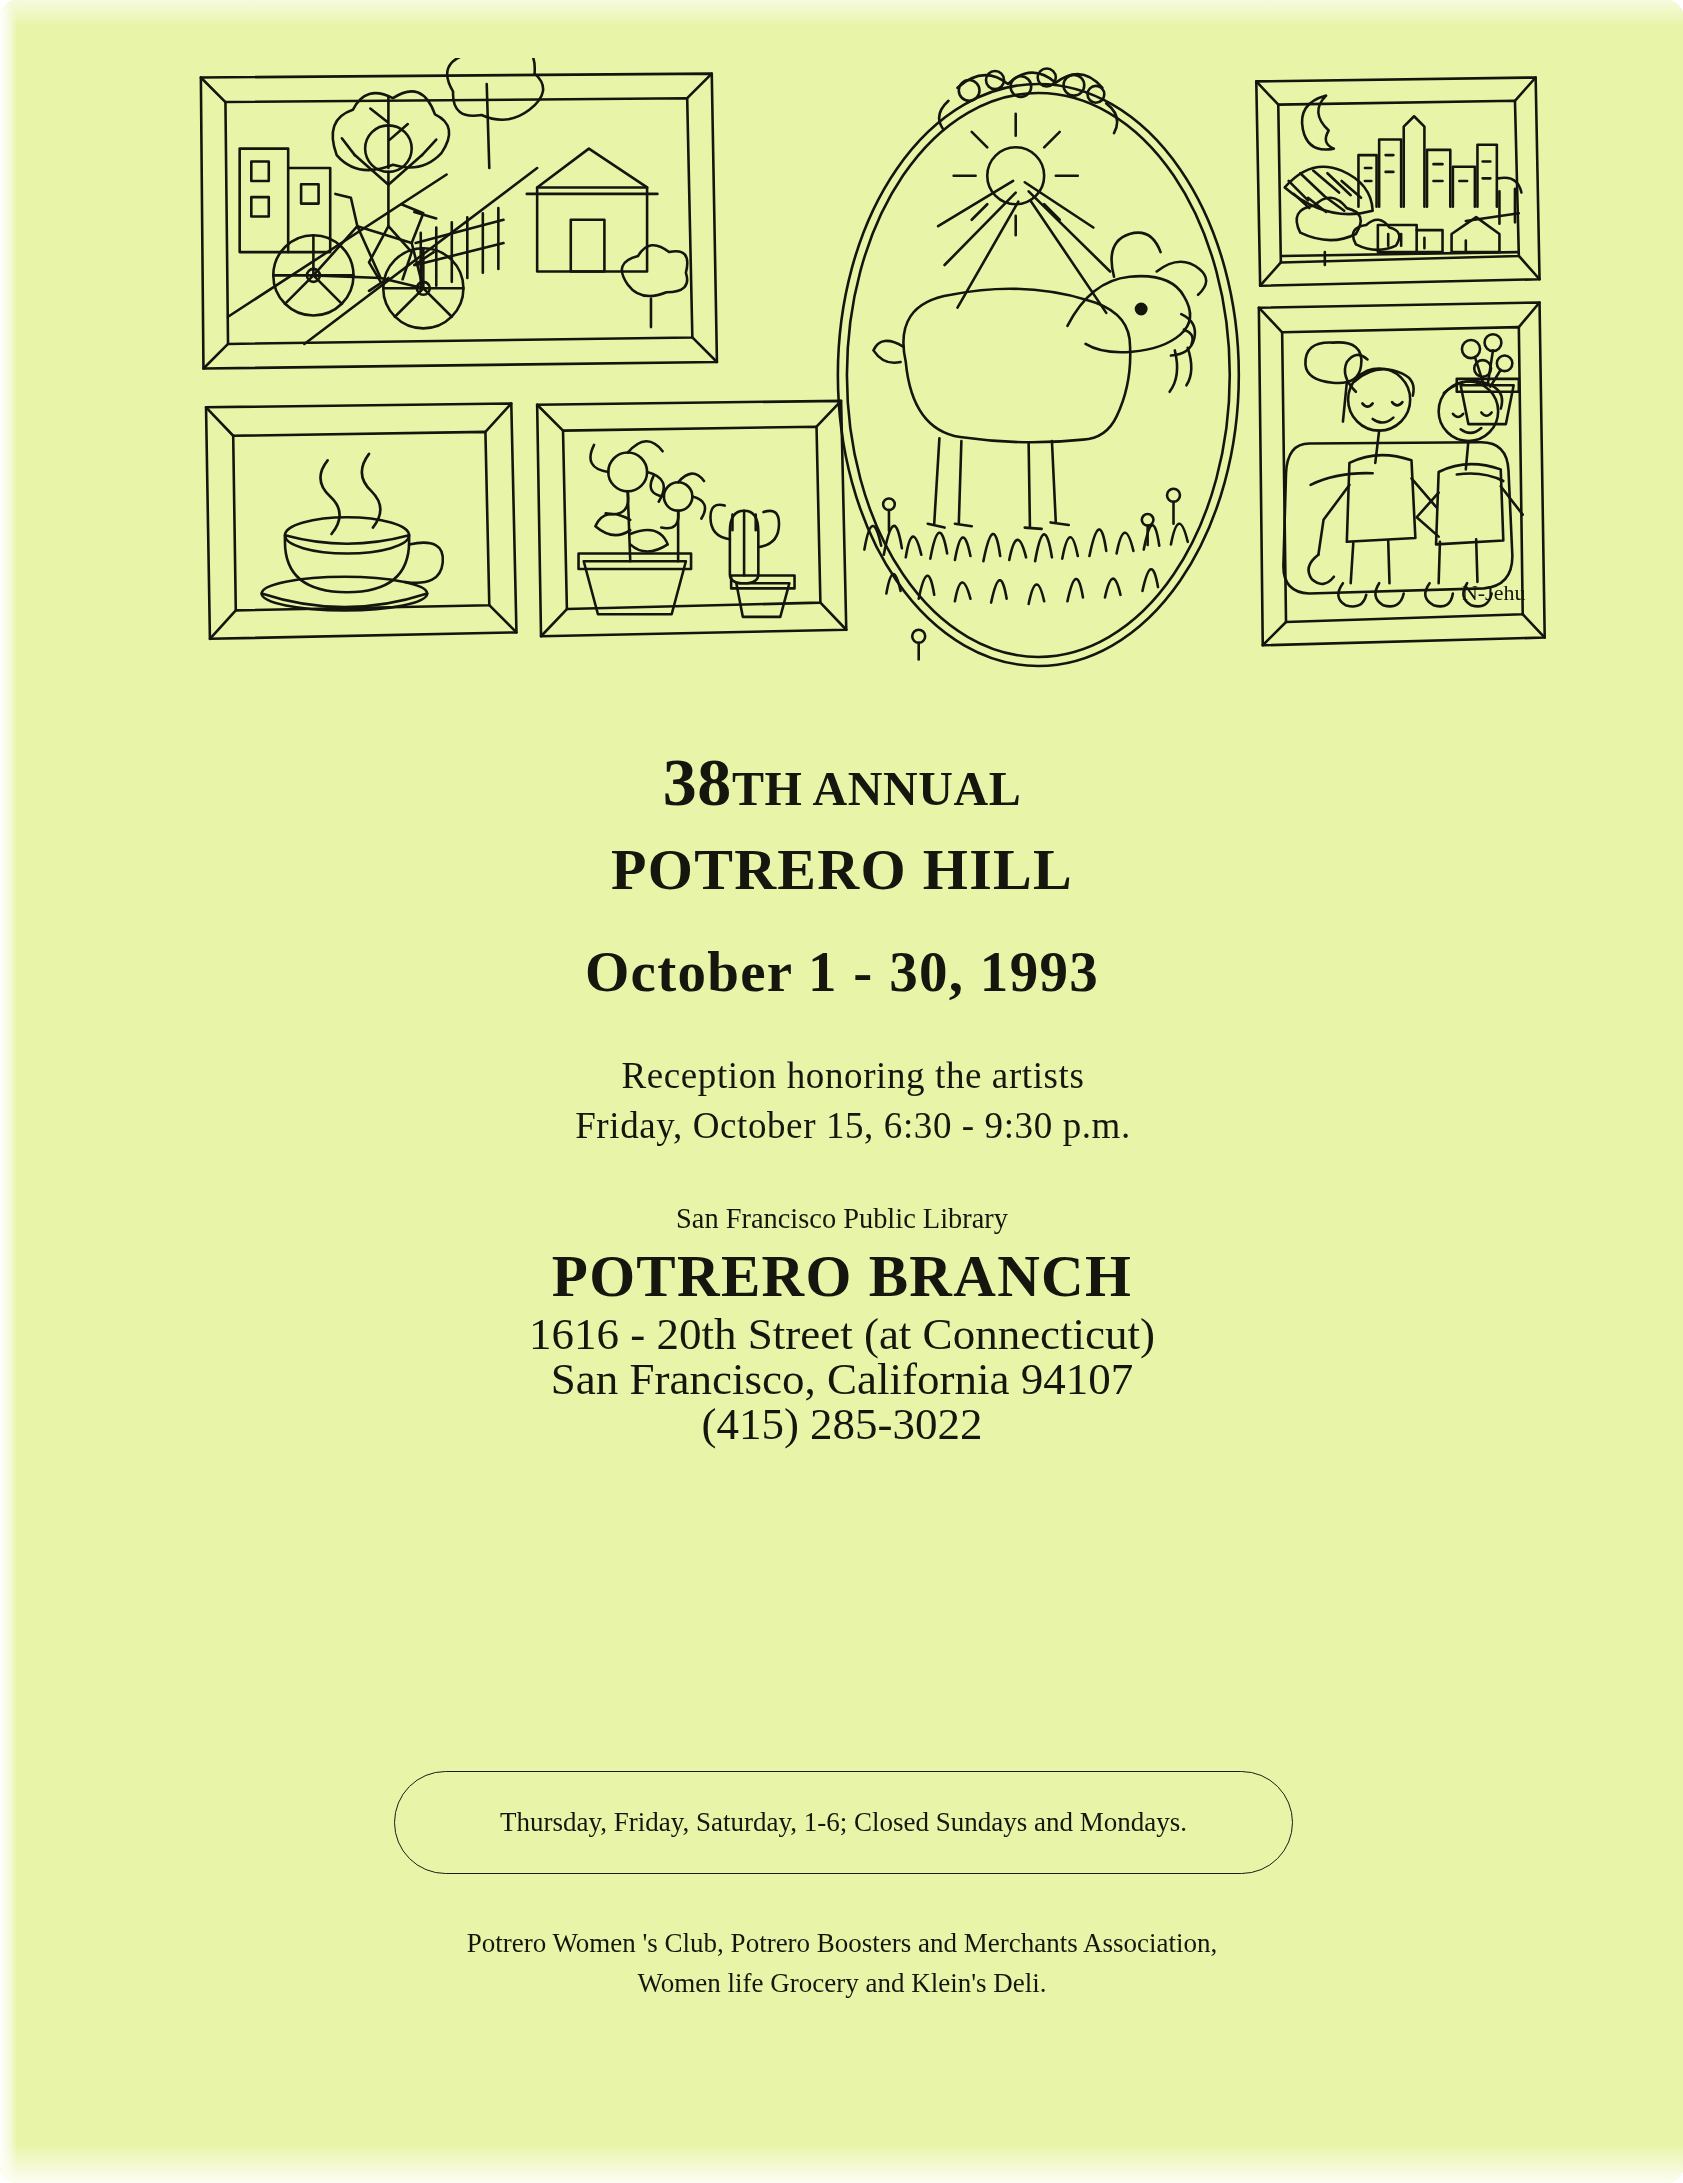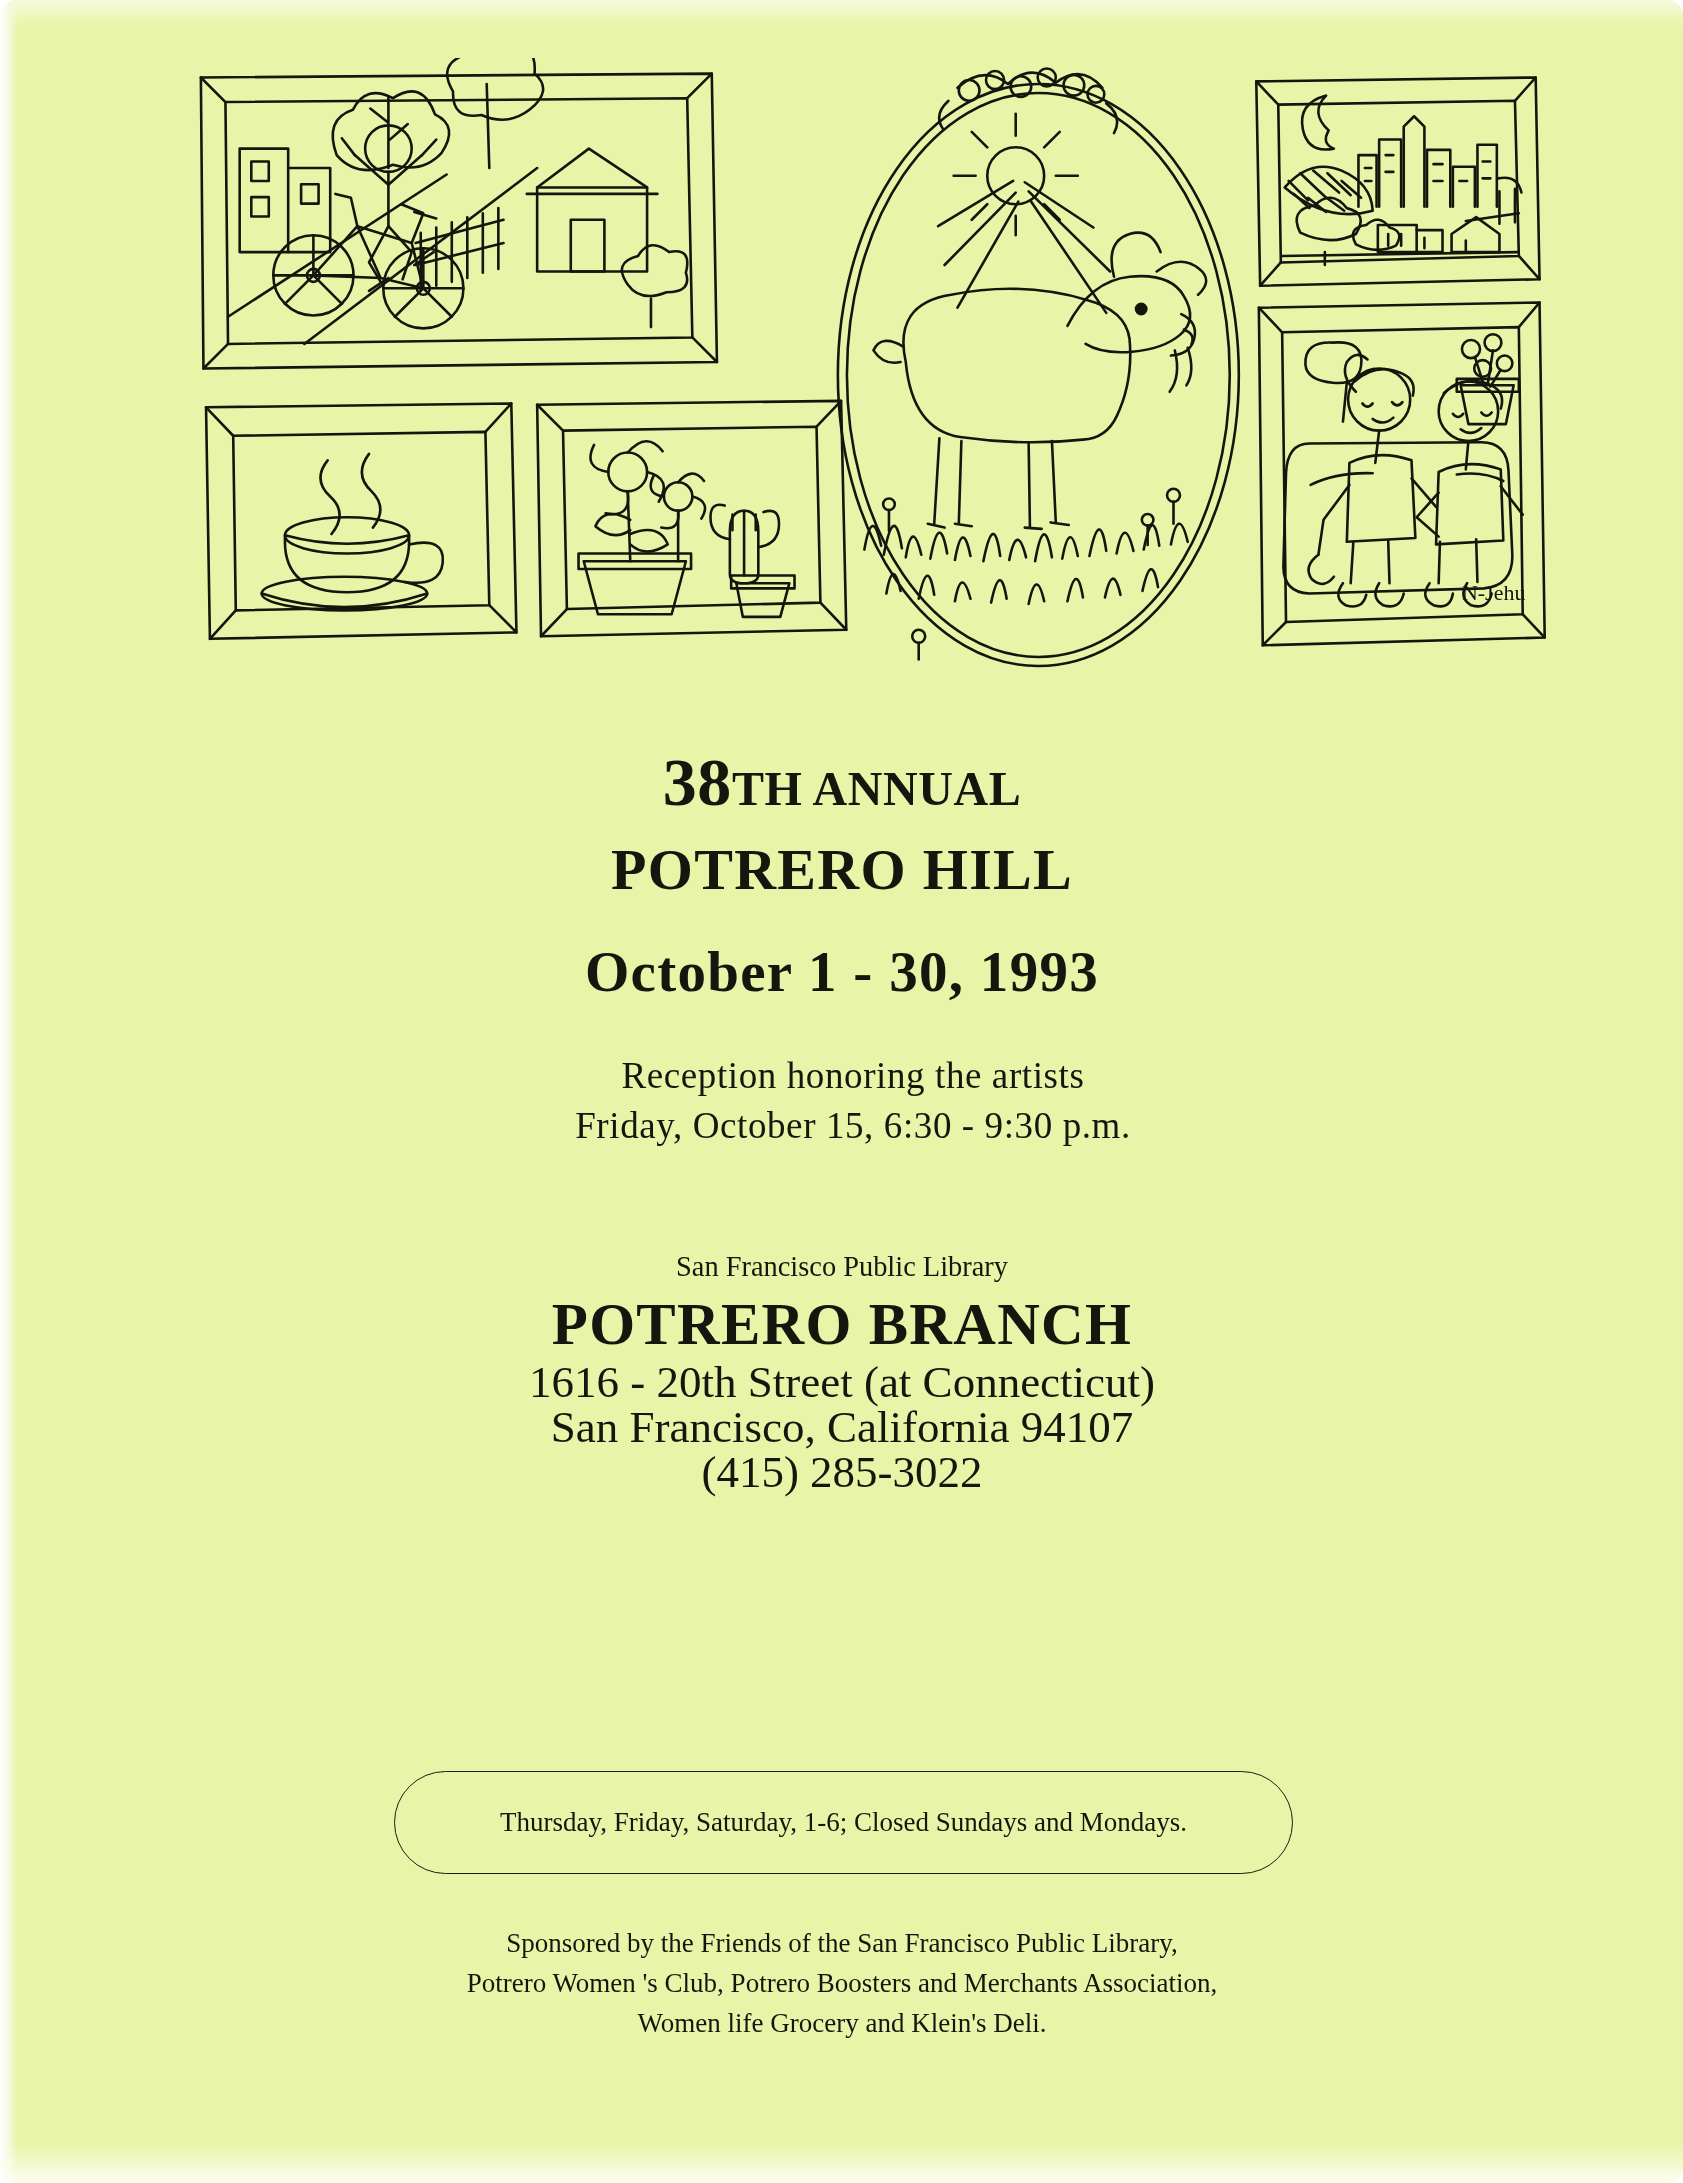--- a/index.html
+++ b/index.html
@@ -94,21 +94,21 @@
     padding-left: 22px;
   }
   .reception div {
     font-family: "Liberation Serif", serif;
     font-size: 37px;
     line-height: 50px;
     color: #16160f;
     letter-spacing: 0.6px;
   }
   .venue {
-    margin-top: 98px;
+    margin-top: 50px;
   }
   .venue-lib {
     font-family: "Liberation Serif", serif;
     font-size: 28.4px;
     line-height: 36px;
     color: #16160f;
   }
   .venue-branch {
     font-family: "Liberation Serif", serif;
     font-weight: bold;
@@ -426,19 +426,18 @@
       <div class="venue-addr">San Francisco, California  94107</div>
       <div class="venue-addr">(415)  285-3022</div>
     </div>
   </div>
 
   <div class="hours-box">
     <div>Thursday, Friday, Saturday, 1-6;  Closed Sundays and Mondays.</div>
   </div>
 
   <div class="sponsors">
-    <div>Sponsored by the Friends of the San  Francisco Public Library,</div>
     <div>Potrero Women 's Club, Potrero Boosters and Merchants Association,</div>
     <div>Women life Grocery and Klein's Deli.</div>
   </div>
 
 </div>
 
 
 </body></html>

